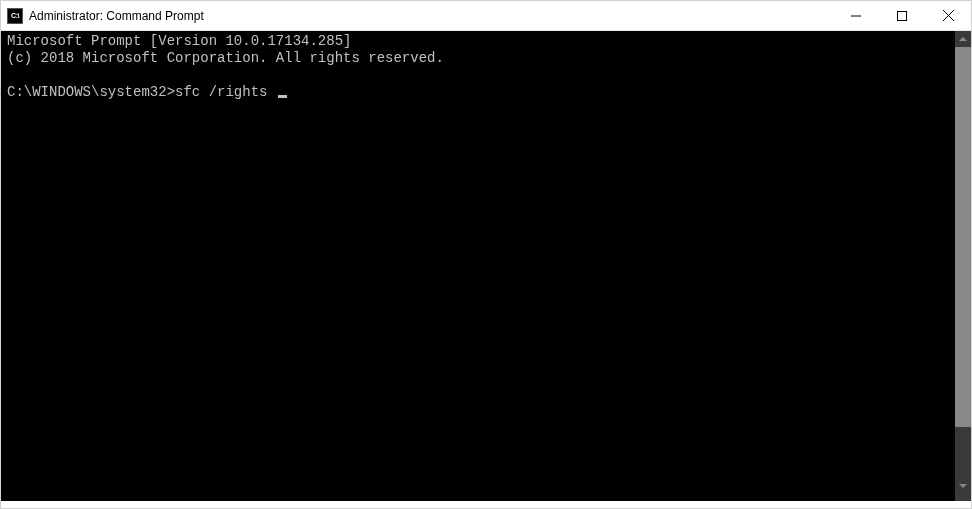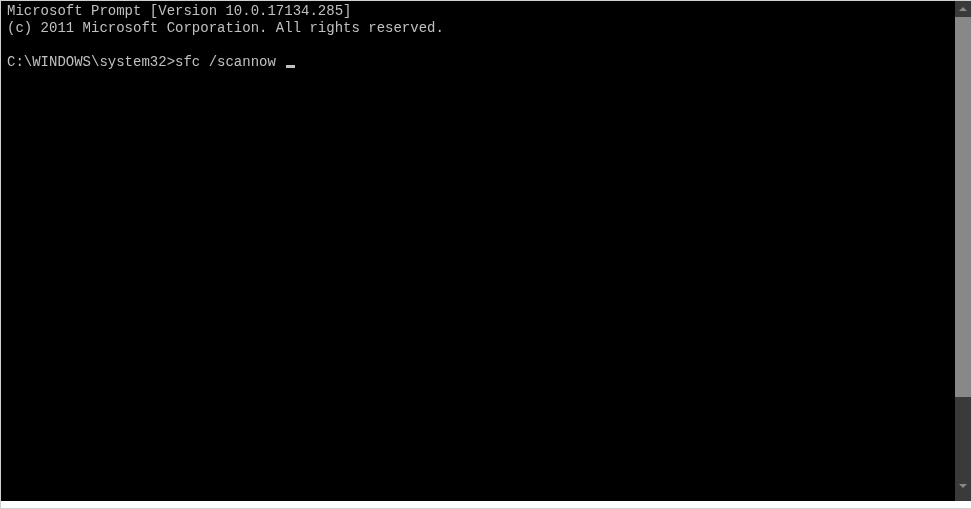--- a/index.html
+++ b/index.html
@@ -118,26 +118,48 @@
     }
     .bottom-strip {
       height: 7px;
       background: #fff;
     }
   </style>
 </head>
 <body>
 
 <div class="window">
+  <div class="titlebar">
+    <div class="titlebar-icon">C:\</div>
+    <div class="titlebar-text">Administrator: Command Prompt</div>
+    <div class="titlebar-controls">
+      <button class="titlebar-btn">
+        <svg width="10" height="10" viewBox="0 0 10 10">
+          <line x1="0" y1="5" x2="10" y2="5" stroke-width="1"></line>
+        </svg>
+      </button>
+      <button class="titlebar-btn">
+        <svg width="10" height="10" viewBox="0 0 10 10">
+          <rect x="0.5" y="0.5" width="9" height="9" fill="none" stroke-width="1"></rect>
+        </svg>
+      </button>
+      <button class="titlebar-btn close">
+        <svg width="11" height="11" viewBox="0 0 11 11">
+          <line x1="0" y1="0" x2="11" y2="11" stroke-width="1"></line>
+          <line x1="11" y1="0" x2="0" y2="11" stroke-width="1"></line>
+        </svg>
+      </button>
+    </div>
+  </div>
 
   <div class="terminal-wrap">
     <div class="terminal"><span>Microsoft Prompt [Version 10.0.17134.285]</span>
-<span>(c) 2011 Microsoft Corporation. All rights reserved.</span>
+<span>(c) 2018 Microsoft Corporation. All rights reserved.</span>
 <span></span>
-<span>C:\WINDOWS\system32&gt;</span><span>sfc /scannow</span> <span class="cursor"></span></div>
+<span>C:\WINDOWS\system32&gt;</span><span>sfc /rights</span> <span class="cursor"></span></div>
 
     <div class="scrollbar">
       <div class="scroll-arrow up">
         <svg width="8" height="4" viewBox="0 0 8 4">
           <path d="M0 4 L4 0 L8 4 Z"></path>
         </svg>
       </div>
       <div class="scroll-thumb"></div>
       <div class="scroll-arrow down">
         <svg width="8" height="4" viewBox="0 0 8 4">

